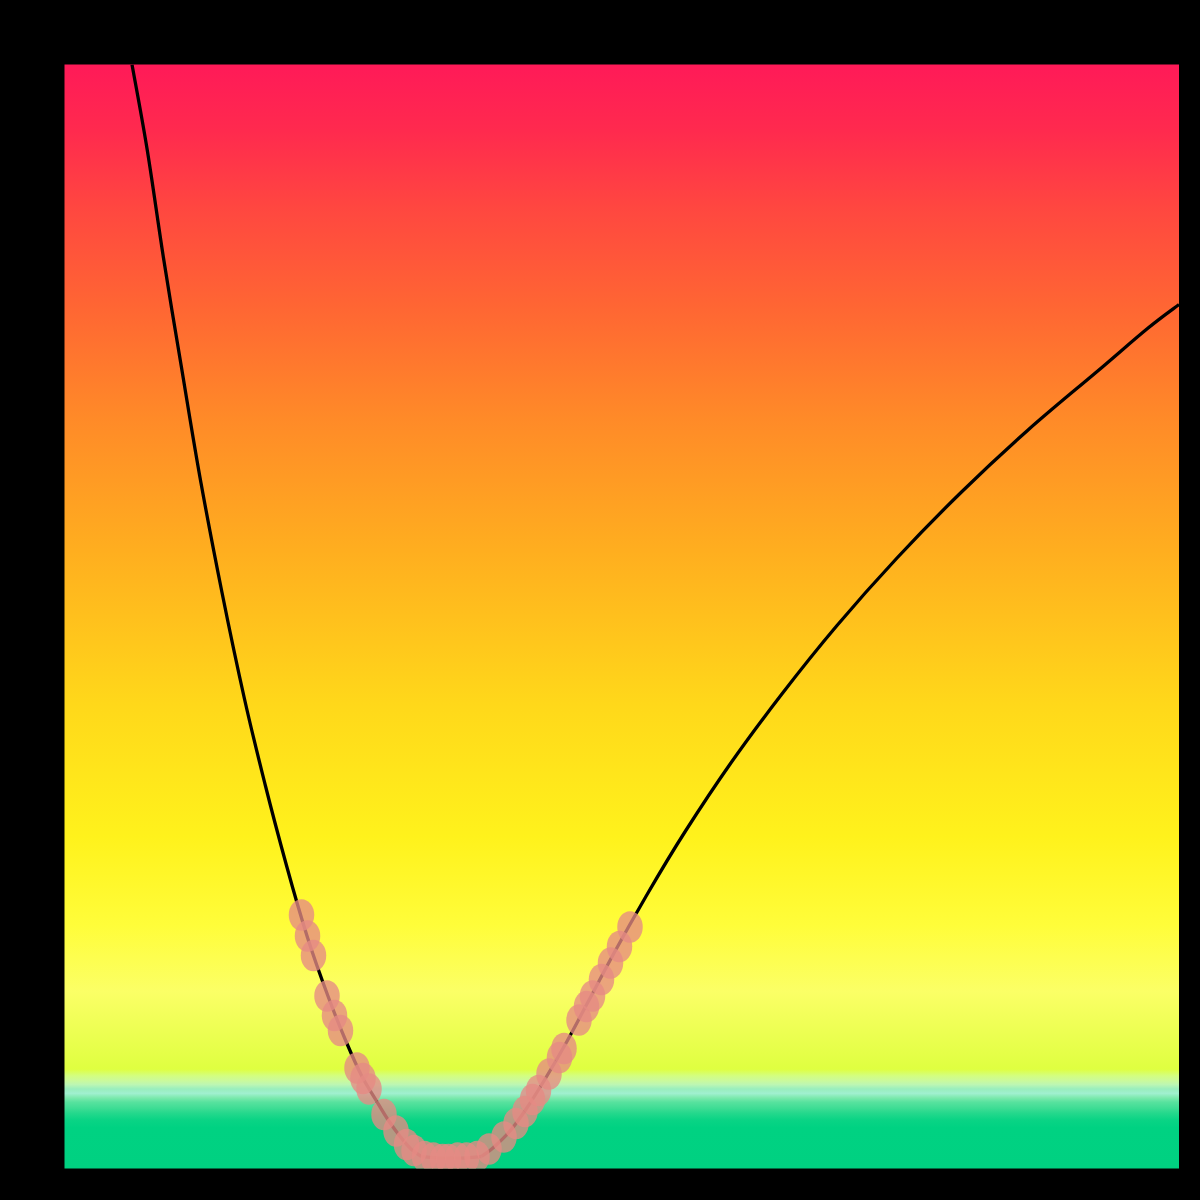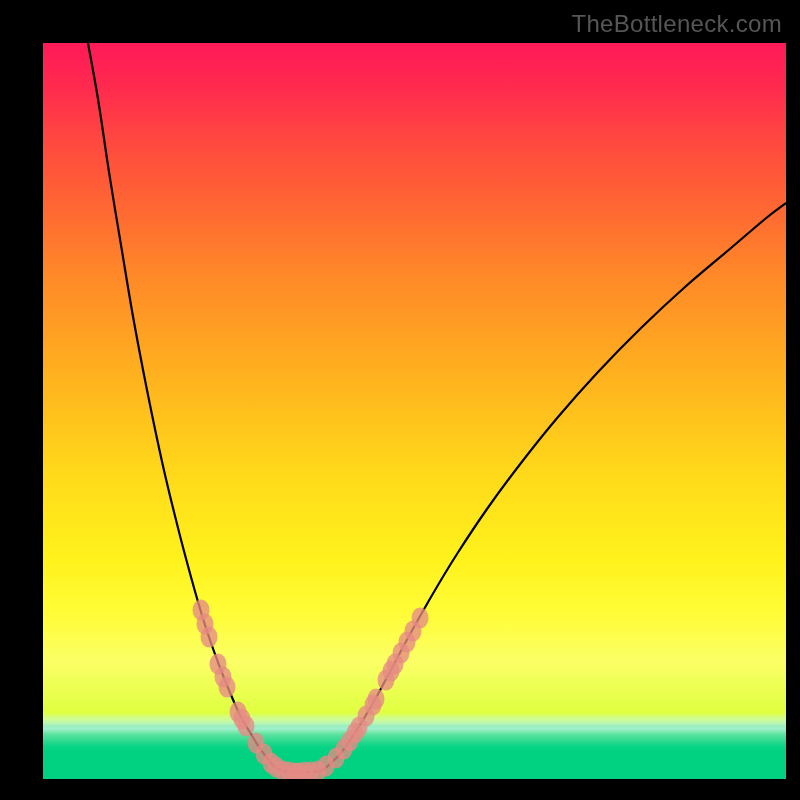--- a/index.html
+++ b/index.html
@@ -120,14 +120,13 @@
           <ellipse cx="343" cy="637" rx="8.5" ry="10.5" class="marker"></ellipse>
           <ellipse cx="348" cy="628" rx="8.5" ry="10.5" class="marker"></ellipse>
           <ellipse cx="352" cy="621" rx="8.5" ry="10.5" class="marker"></ellipse>
           <ellipse cx="358" cy="610" rx="8.5" ry="10.5" class="marker"></ellipse>
           <ellipse cx="364" cy="599" rx="8.5" ry="10.5" class="marker"></ellipse>
           <ellipse cx="370" cy="588" rx="8.5" ry="10.5" class="marker"></ellipse>
           <ellipse cx="377" cy="575" rx="8.5" ry="10.5" class="marker"></ellipse>
         </g>
     </svg>
   </div>
-  <div class="watermark">TheBottleneck.com</div>
 </div>
 
 </body></html>

